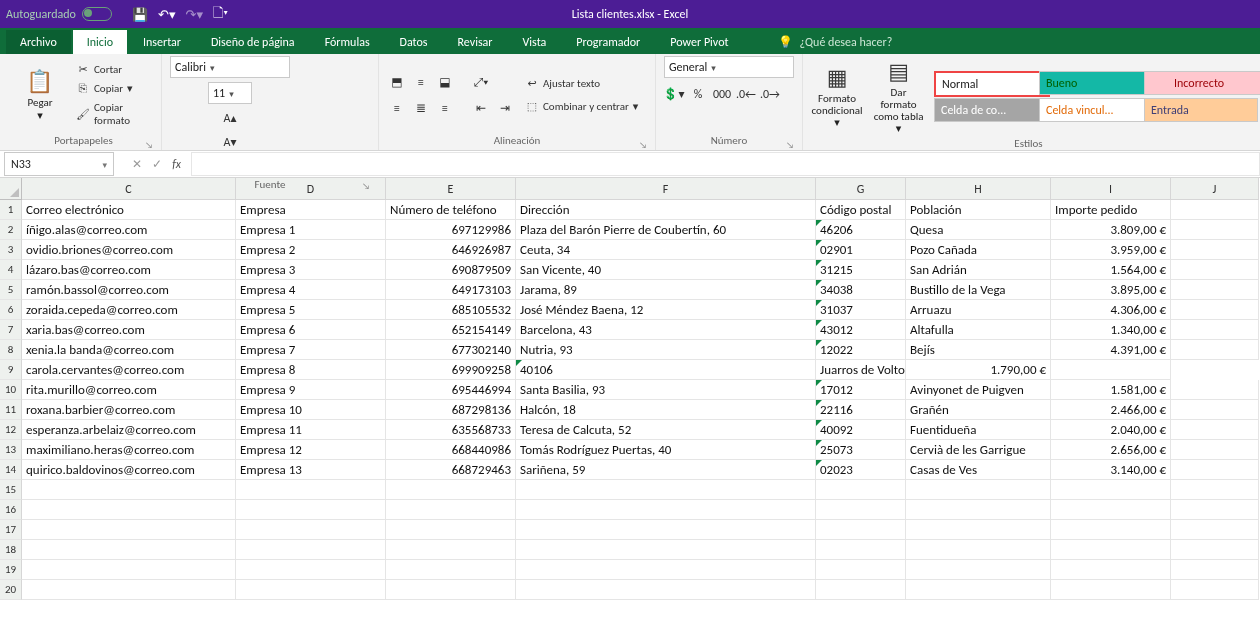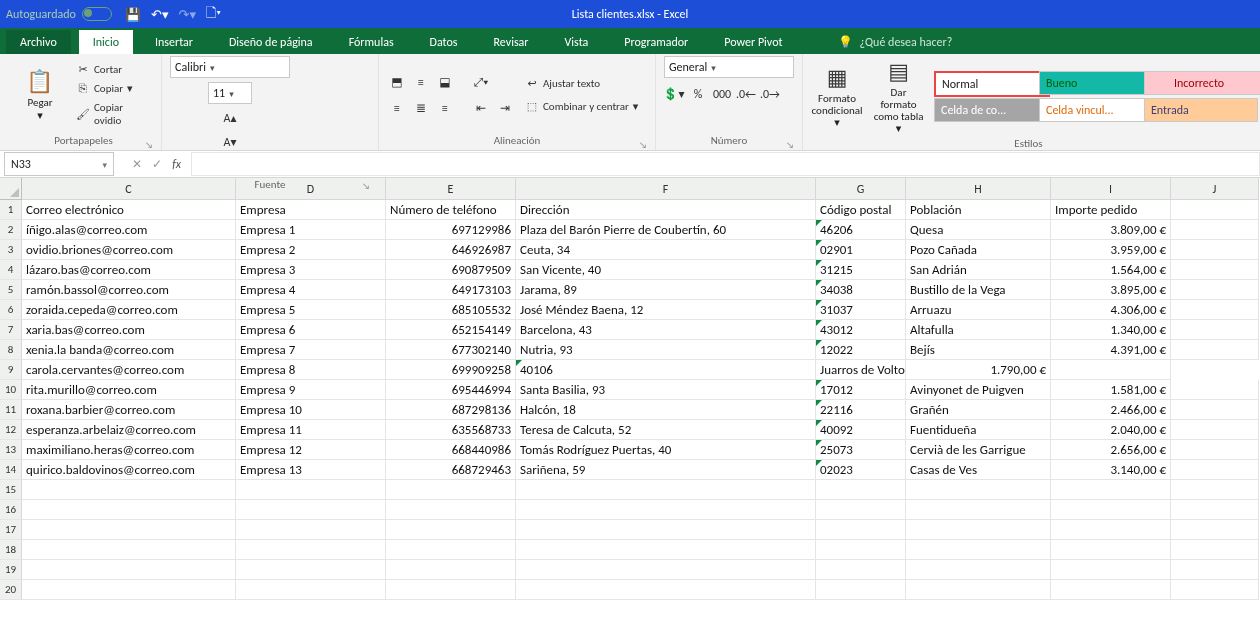--- a/index.html
+++ b/index.html
@@ -1,27 +1,27 @@
 <!DOCTYPE html>
 <html><head>
 <meta charset="utf-8">
 <style>
   html,body{margin:0;padding:0;font-family:"Segoe UI",Calibri,Tahoma,sans-serif;font-size:12px;color:#222;background:#fff;overflow:hidden;}
   .window{width:1260px;height:623px;display:flex;flex-direction:column;background:#fff;}
   
-  .titlebar{height:28px;background:#1d4ed8;color:#cbe6d4;display:flex;align-items:center;padding:0 6px;gap:13px;font-size:12px;}
+  .titlebar{height:28px;background:#4c1d95;color:#cbe6d4;display:flex;align-items:center;padding:0 6px;gap:20px;font-size:12px;}
   .titlebar .qat{display:flex;align-items:center;gap:10px;}
   .titlebar .auto{display:flex;align-items:center;gap:6px;color:#a7cdb3;}
   .titlebar .switch{width:28px;height:12px;border:1px solid #6aa17a;border-radius:10px;position:relative;}
   .titlebar .switch::after{content:"";position:absolute;left:1px;top:1px;width:8px;height:8px;border-radius:50%;background:#6aa17a;}
   .titlebar .icn{color:#fff;font-size:13px;}
   .titlebar .spacer{flex:1;}
   .titlebar .title{position:absolute;left:0;right:0;text-align:center;color:#fff;font-size:12px;pointer-events:none;}
   
-  .tabs{height:26px;background:#0f6d3a;display:flex;align-items:flex-end;padding:0 6px;gap:8px;position:relative;}
+  .tabs{height:26px;background:#0f6d3a;display:flex;align-items:flex-end;padding:0 6px;gap:2px;position:relative;}
   .tab{padding:5px 14px;color:#fff;font-size:12px;cursor:pointer;}
   .tab.archivo{background:#0b5f32;color:#fff;}
   .tab.active{background:#ffffff;color:#0f6d3a;}
   .tab.tell{color:#cbe6d4;margin-left:20px;display:flex;align-items:center;gap:6px;}
   
   .ribbon{height:96px;background:#f3f3f3;border-bottom:1px solid #d6d6d6;display:flex;align-items:stretch;padding:0 6px;}
   .group{border-right:1px solid #e3e3e3;display:flex;flex-direction:column;padding:2px 8px 0 8px;}
   .group .body{flex:1;display:flex;align-items:center;gap:6px;}
   .group .label{height:16px;text-align:center;font-size:11px;color:#666;position:relative;}
   .group .label .dl{position:absolute;right:0;bottom:0;font-size:9px;color:#888;}
@@ -113,21 +113,21 @@
           <span class="cap"><span>Pegar</span><br>▾</span>
         </div>
         <div class="stack">
           <div class="mini">
               <span class="ic">✂</span>
               <span>Cortar</span>
             </div>
           <div class="mini"><span class="ic">⎘</span><span>Copiar</span> ▾</div>
           <div class="mini">
               <span class="ic">🖌</span>
-              <span>Copiar ovidio</span>
+              <span>Copiar formato</span>
             </div>
         </div>
       </div>
       <div class="label"><span>Portapapeles</span><span class="dl">↘</span></div>
     </div>
 
     <div class="group" style="min-width:200px;">
       <div class="body" style="flex-direction:column;align-items:flex-start;gap:6px;">
         <div class="fontrow">
           <div class="sel" style="width:110px">

